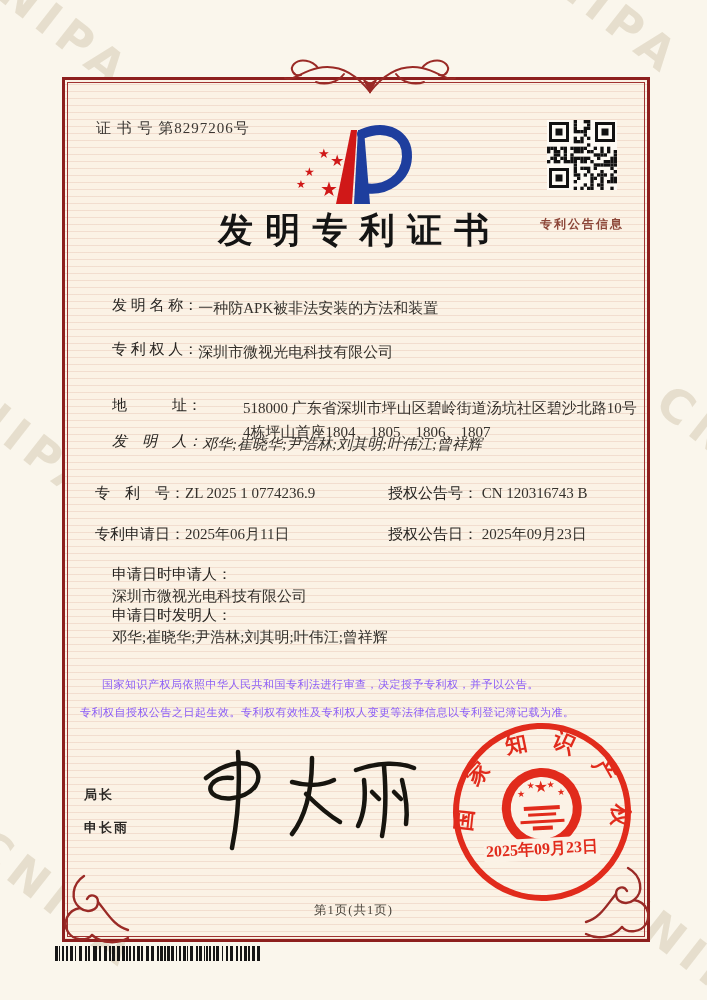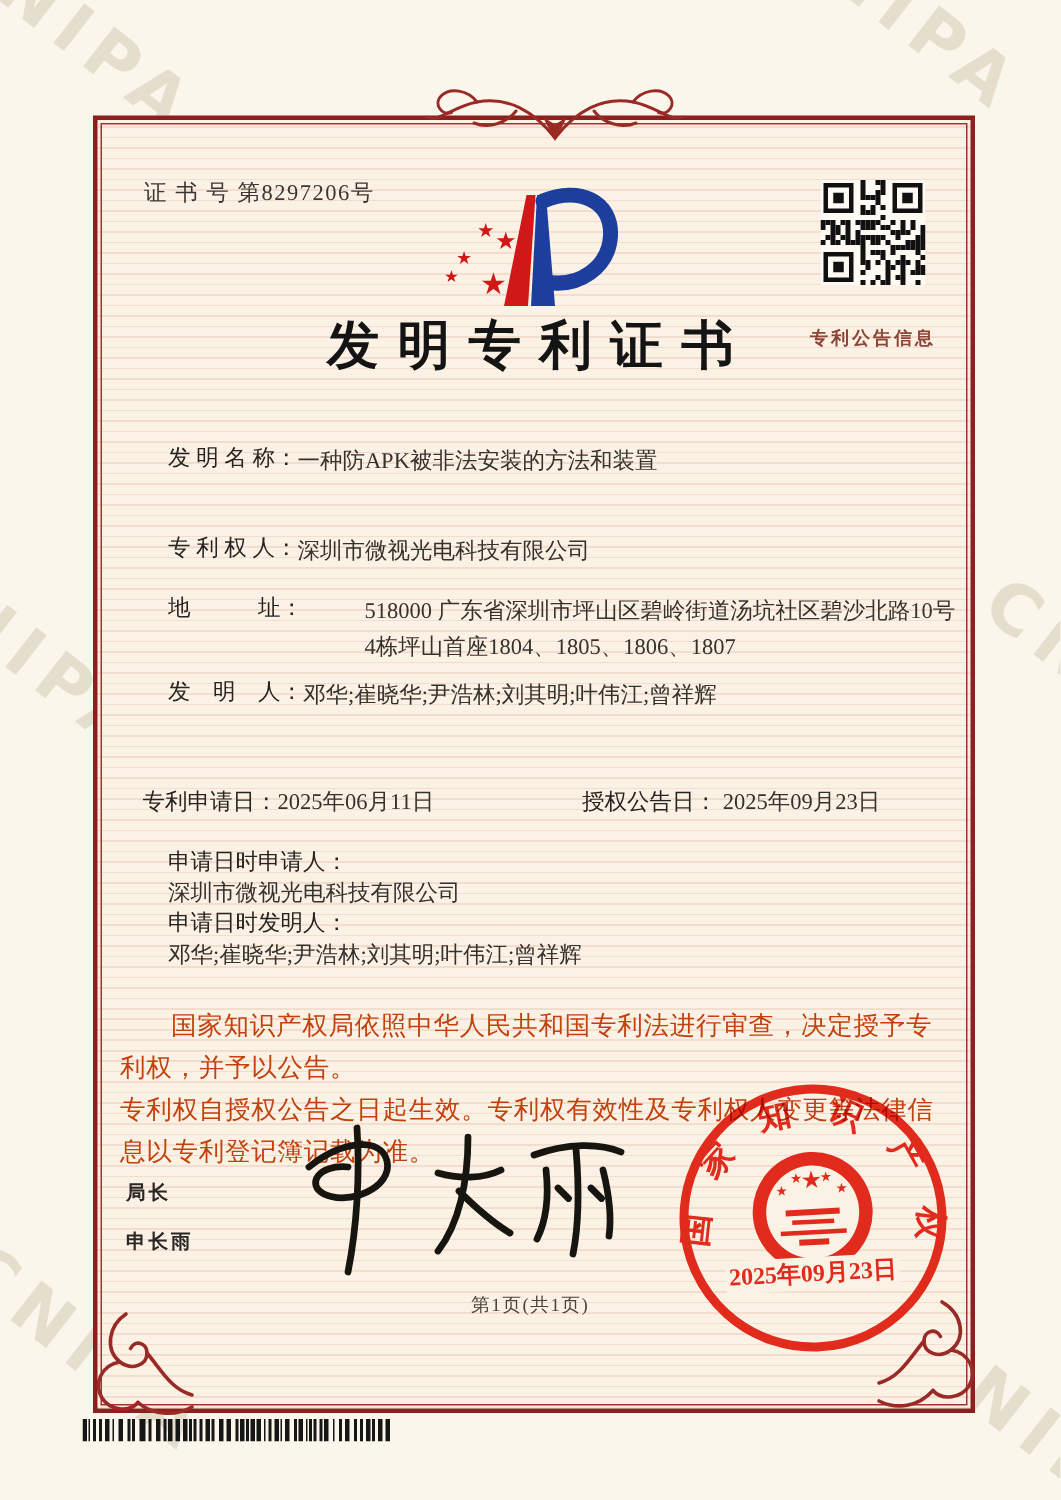--- a/index.html
+++ b/index.html
@@ -50,34 +50,34 @@
 
   .row { position:absolute; left:95px; width:525px; font-size:15px; color:#2e2b28; }
   .row .lbl { color:#262320; }
   .row .val { color:#35312c; }
   .row-flex { display:flex;margin-left:17px; }
   .row-flex .lbl { flex:0 0 auto; white-space:nowrap; }
   .row-flex .val { flex:1 1 auto; line-height:24px; }
   .col2 { position:absolute; left:293px; top:0; white-space:nowrap; }
 
   .statement { position:absolute; left:80px; top:670px; width:552px;
-               font-size:17px; line-height:28px; color:#c2410c; letter-spacing:0.5px; }
+               font-size:11px; line-height:28px; color:#8b5cf6; letter-spacing:0.5px; }
   .statement .s1 { text-indent:2em; }
 
   .director { position:absolute; left:84px; font-family:"Liberation Sans","DejaVu Sans",sans-serif;
               font-weight:bold; font-size:13px; color:#2a2724; letter-spacing:2px; }
   .director.t { top:786px; }
   .director.n { top:819px; }
 
   .sig { position:absolute; left:188px; top:748px; }
 
   .seal { position:absolute; left:450px; top:720px; width:184px; height:184px;
           mix-blend-mode:multiply; opacity:0.95; transform:rotate(-3deg); }
 
-  .footer { position:absolute; left:0; top:862px; width:707px; text-align:center;
+  .footer { position:absolute; left:0; top:902px; width:707px; text-align:center;
             font-size:12.5px; color:#4a443c; letter-spacing:1px; }
 
   .barcode { position:absolute; left:55px; top:946px; }
 </style>
 </head>
 <body>
 
 <div class="page">
 
   <div class="wm" style="left:-48px; top:-8px;">CNIPA</div>
@@ -284,35 +284,39 @@
       <div class="qr-label">专利公告信息</div>
     </div>
 
     <div class="title">发明专利证书</div>
 
     <div class="row row-flex" style="top:296px;">
       <span class="lbl">发 明 名 称：</span>
       <span class="val">一种防APK被非法安装的方法和装置</span>
     </div>
 
-    <div class="row row-flex" style="top:356px;">
+    <div class="row row-flex" style="top:340px;">
       <span class="lbl">专 利 权 人：</span>
       <span class="val">深圳市微视光电科技有限公司</span>
     </div>
 
     <div class="row row-flex" style="top:396px;gap:41px;">
       <span class="lbl">地　　　址：</span>
       <span class="val" style="max-width:440px;">518000 广东省深圳市坪山区碧岭街道汤坑社区碧沙北路10号4栋坪山首座1804、1805、1806、1807</span>
     </div>
 
-    <div class="row row-flex" style="top:452px;">
+    <div class="row row-flex" style="top:432px;font-style:italic;">
       <span class="lbl">发　明　人：</span>
       <span class="val">邓华;崔晓华;尹浩林;刘其明;叶伟江;曾祥辉</span>
     </div>
 
+    <div class="row" style="top:484px; height:20px;">
+      <span><span class="lbl">专　利　号：</span><span class="val">ZL 2025 1 0774236.9</span></span>
+      <span class="col2"><span class="lbl">授权公告号：</span> <span class="val">CN 120316743 B</span></span>
+    </div>
 
     <div class="row" style="top:525px; height:20px;">
       <span><span class="lbl">专利申请日：</span><span class="val">2025年06月11日</span></span>
       <span class="col2"><span class="lbl">授权公告日：</span> <span class="val">2025年09月23日</span></span>
     </div>
 
     <div class="row row-flex" style="top:565px;flex-direction:column;">
       <span class="lbl">申请日时申请人：</span>
       <span class="val">深圳市微视光电科技有限公司</span>
     </div>

